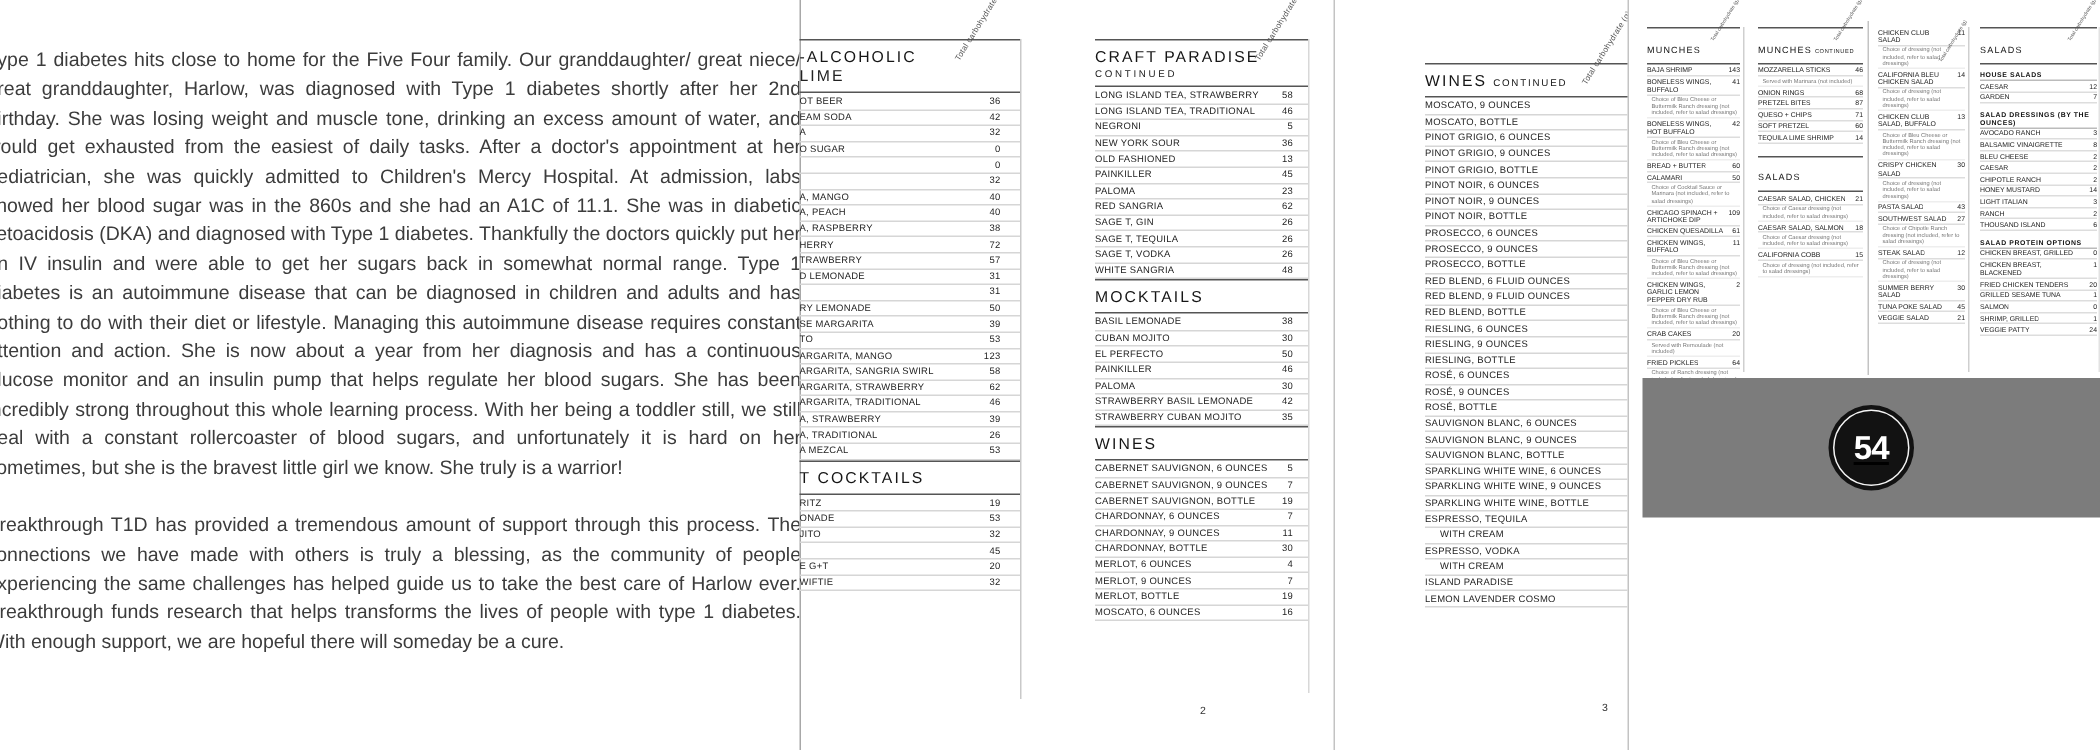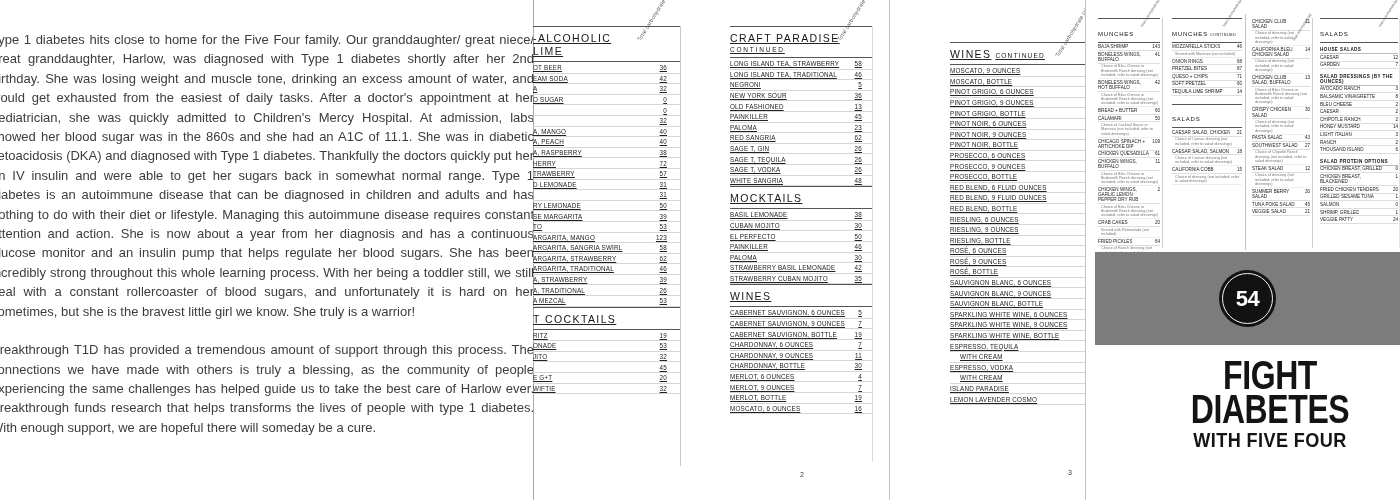--- a/index.html
+++ b/index.html
@@ -19,21 +19,21 @@
   #vl1085 { left:1085px; top:0; height:500px; }
   #vl1245 { left:1245px; top:14px; height:236px; }
 
   
   .mcol { position:absolute; color:#222; }
   #col1 { left:533px; top:26px; width:147px; height:440px; border-right:1px solid #c9c9c9; }
   #col2 { left:730px; top:26px; width:142px; height:436px; border-right:1px solid #d8d8d8; }
   #col3wrap { position:absolute; left:890px; top:0; width:195px; height:500px; overflow:hidden; }
   #col3 { position:absolute; left:60px; top:42px; width:140px; }
 
-  .sec { position:relative;text-decoration:underline; }
+  .sec { position:relative; }
   .sec + .sec { }
   .shead { position:relative; border-top:1px solid #555; border-bottom:1px solid #555; padding:5px 0 4px; margin-bottom:1px; }
   .t1 { display:block; font-size:10.5px; letter-spacing:1.4px; color:#151515; }
   .t2 { display:block; font-size:6.5px; letter-spacing:1.8px; margin-top:2px; color:#222; }
   .t2.samesize { font-size:10.5px; letter-spacing:1.4px; margin-top:1px; }
   .tsuffix { font-size:6.5px; letter-spacing:1.2px; margin-left:4px; }
 
   .row { display:flex; justify-content:space-between; align-items:flex-end;
          height:9.6px; border-bottom:1px solid #d6d6d6; font-size:6.3px; line-height:8.4px;
          letter-spacing:0.2px; color:#222; overflow:hidden; }
@@ -66,21 +66,21 @@
                  padding:0.8px 0 0.6px; font-size:4.6px; line-height:5.2px; }
   .titem .trow .n { max-width:86%; overflow:hidden; }
   .tnote { font-size:3.8px; line-height:4.3px; color:#777; padding:0.6px 2px 0.8px 3px; border-bottom:0.8px solid #eee; }
   .tcarb { position:absolute; top:-11px; right:-12px; width:40px; font-size:3.3px; color:#555;
            transform:rotate(-58deg); transform-origin:center; }
   .tsec + .tsec { margin-top:8px; }
 
   
   #banner { position:absolute; left:1095px; top:252px; width:305px; height:93px; background:#7c7c7c;
             display:flex; align-items:center; justify-content:center; }
-  .logo { width:57px; height:57px; background:#121212; border-radius:50%; display:flex; align-items:center; justify-content:center; }
+  .logo { width:57px; height:57px; background:#121212; border-radius:50%; display:flex; align-items:center; justify-content:center;text-decoration:underline; }
   .ring { width:49px; height:49px; border:1.4px solid #f4f4f4; border-radius:50%; display:flex; align-items:center; justify-content:center; }
   .ring span { color:#fff; font-weight:bold; font-size:22px; letter-spacing:-0.5px; }
 
   #brand-text { position:absolute; left:1140px; top:358px; width:260px; text-align:center; color:#141414; }
   .bl { display:block; font-weight:bold; }
   .bl.big { font-size:40px; line-height:34px; transform:scaleX(0.8); letter-spacing:-0.5px; }
   .bl.small { font-size:21px; line-height:24px; transform:scaleX(0.86); letter-spacing:0.5px; margin-top:2px; }
 </style>
 </head>
 <body>
@@ -860,19 +860,14 @@
     </div>
   </div>
 
   <div id="banner">
     <div class="logo">
       <div class="ring">
         <span>54</span>
       </div>
     </div>
   </div>
-  <div id="brand-text">
-    <span class="bl big">FIGHT</span>
-    <span class="bl big">DIABETES</span>
-    <span class="bl small">WITH FIVE FOUR</span>
-  </div>
 
 </div>
 
 </body></html>

